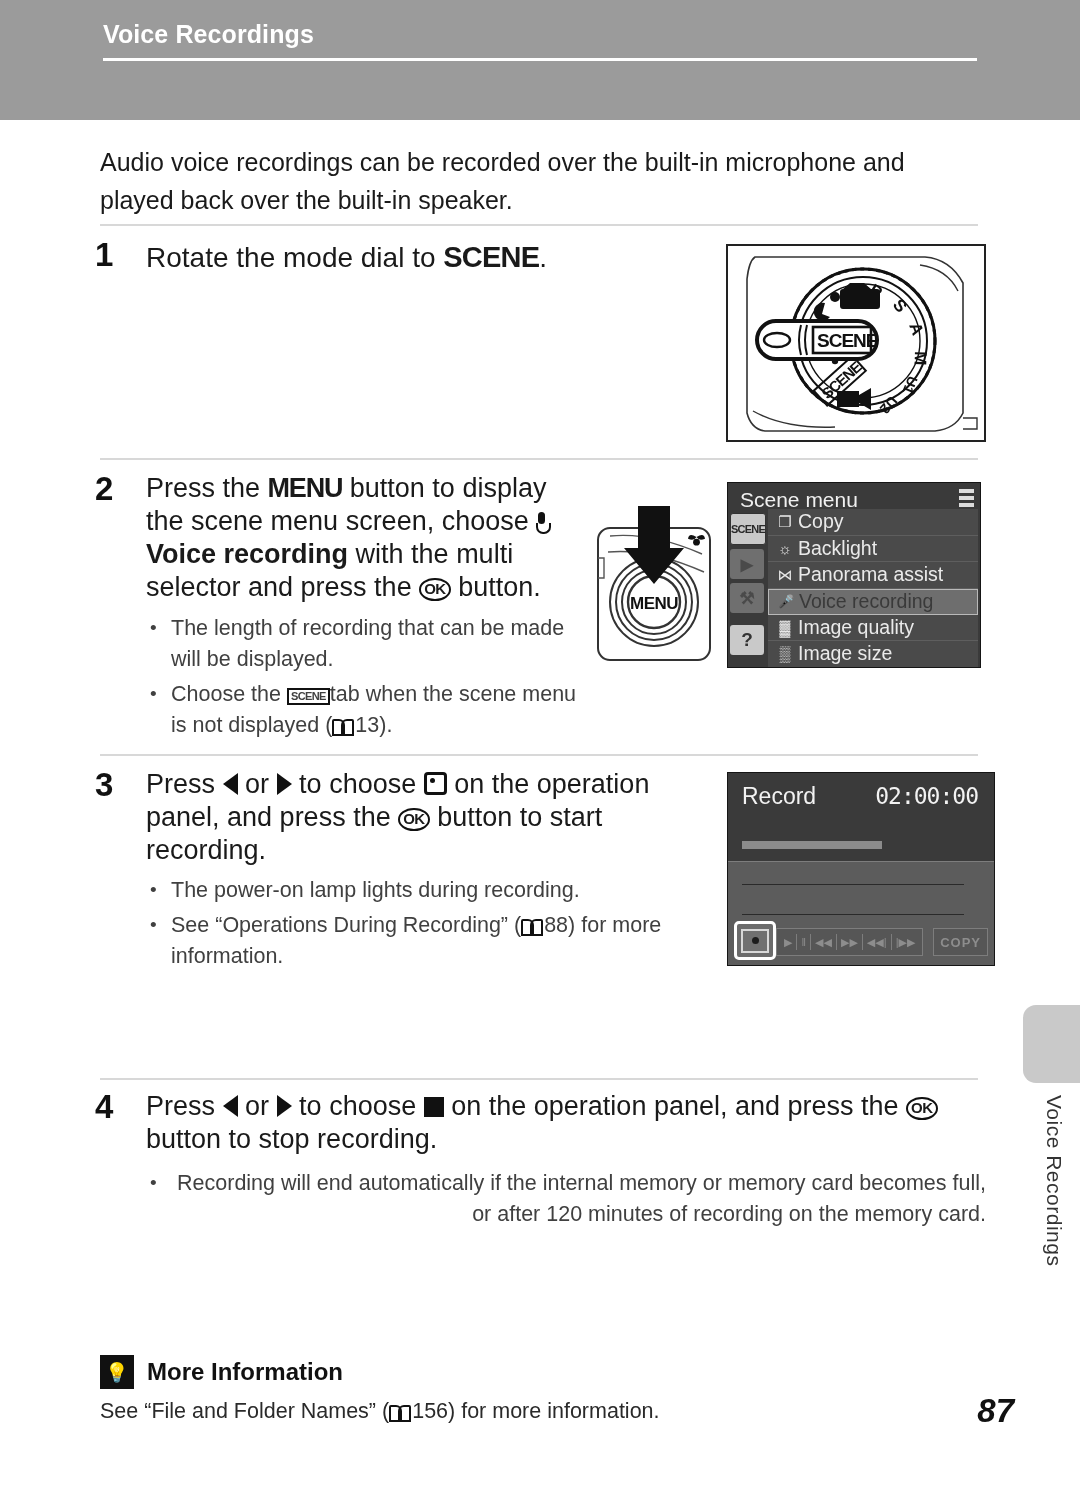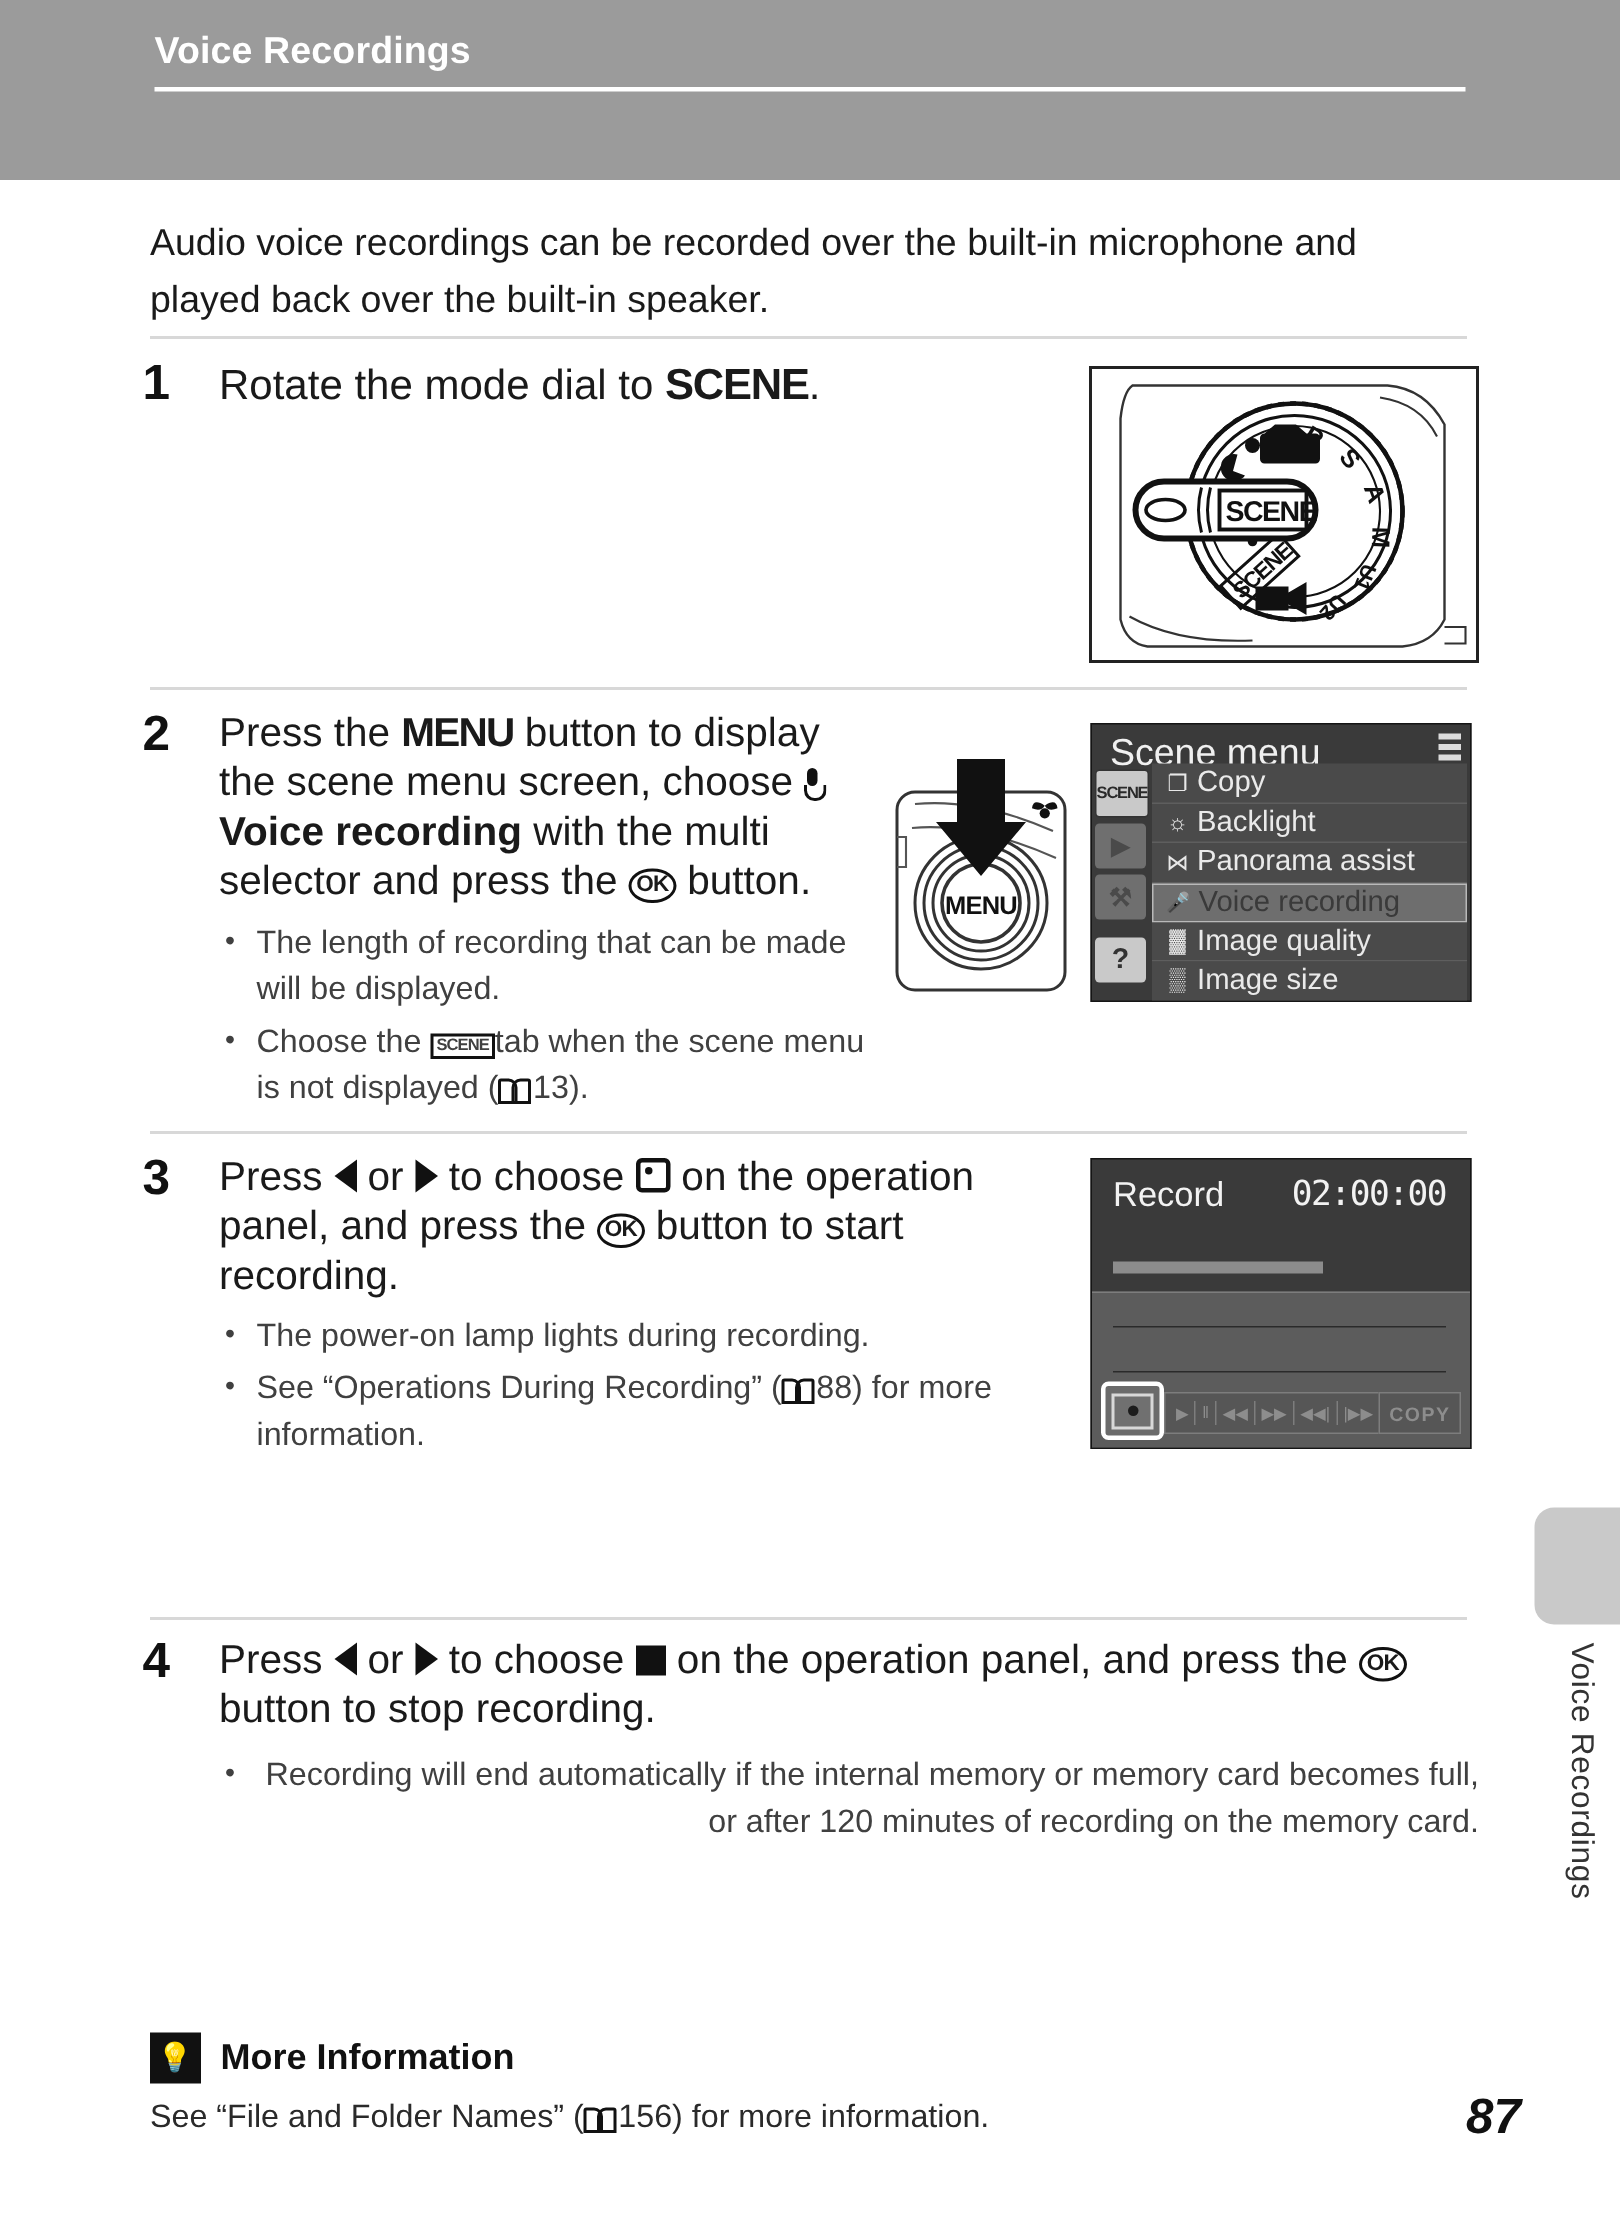--- a/index.html
+++ b/index.html
@@ -218,21 +218,21 @@
   
   .lcd {
     position: absolute;
     background: #3a3a3a;
     border: 1px solid #151515;
   }
   .lcd-scene-title {
     position: absolute;
     left: 12px; top: 5px;
     color: #f0f0f0;
-    font-size: 25px;
+    font-size: 21px;
   }
   .menu-tabcol {
     position: absolute;
     left: 2px; top: 30px;
     width: 36px;
   }
   .menu-tab {
     width: 34px; height: 30px;
     margin-bottom: 4px;
     background: #6f6f6f;
@@ -615,21 +615,21 @@
 </div>
 <div class="bullets" style="left:146px; top:875px; width:565px;">
   <div class="bul">
     <span>The power-on lamp lights during recording.</span>
   </div>
   <div class="bul">
     <span>See “Operations During Recording” (</span><span class="book-sym"></span><span>88</span><span>) for more information.</span>
   </div>
 </div>
 
-<div class="lcd" style="left:727px; top:772px; width:252px; height:192px;">
+<div class="lcd" style="left:727px; top:772px; width:252px; height:192px;padding-left:14px;">
   <div class="lcd-rec-title">Record</div>
   <div class="lcd-rec-time">02:00:00</div>
   <div class="lcd-bar-bg"></div>
   <div class="lcd-bar-fill"></div>
   <div class="lcd-lower">
     <div class="lcd-line" style="top:22px;"></div>
     <div class="lcd-line" style="top:52px;"></div>
 
     <div class="op-rec">
       <span class="inner">

